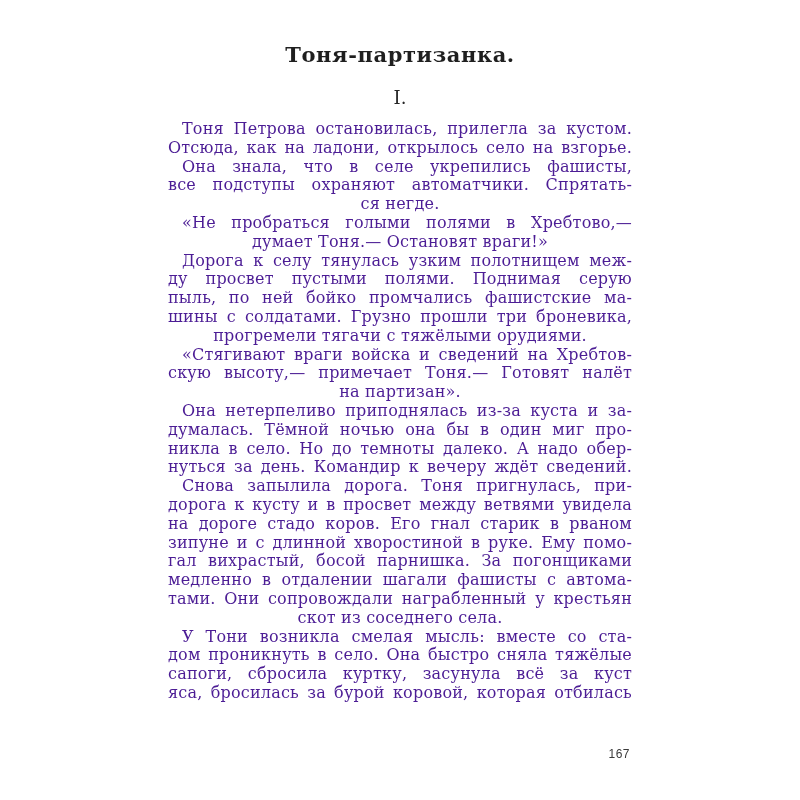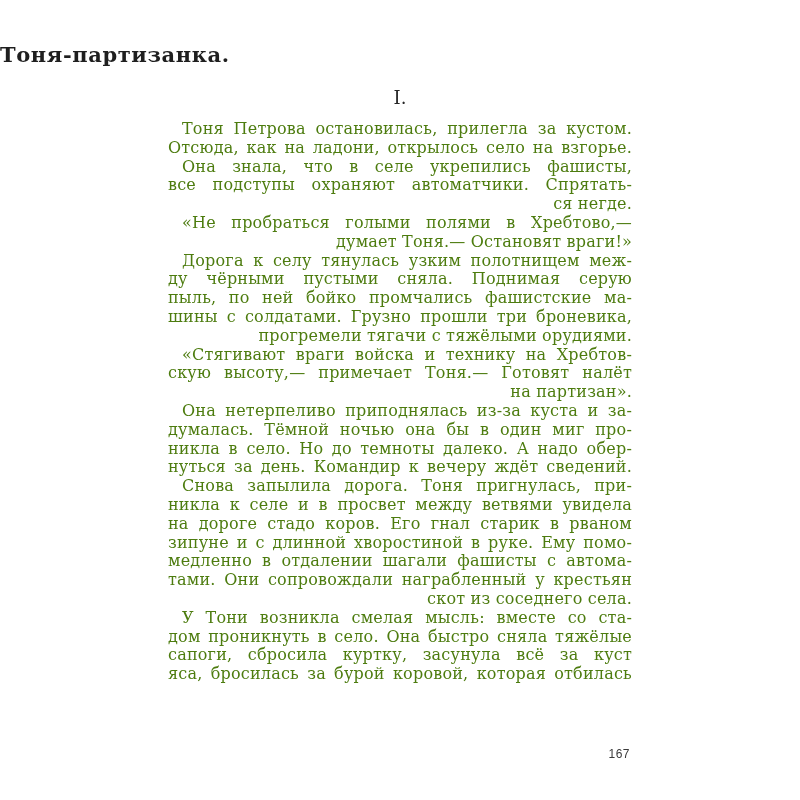--- a/index.html
+++ b/index.html
@@ -15,20 +15,21 @@
     font-family: "DejaVu Serif", "Liberation Serif", serif;
     color: #262626;
     overflow: hidden;
   }
   .title {
     position: absolute;
     top: 42px;
     left: 0;
     right: 0;
     margin: 0;
+    text-align: center;
     font-size: 21px;
     font-weight: bold;
     letter-spacing: 0.6px;
     color: #1f1f1f;
   }
   .section {
     position: absolute;
     top: 87px;
     left: 0;
     right: 0;
@@ -36,26 +37,26 @@
     font-size: 18px;
     color: #262626;
   }
   .body-block {
     position: absolute;
     top: 120px;
     left: 168px;
     width: 464px;
     font-size: 16px;
     letter-spacing: 0.2px;
-    color: #4d7c0f;
+    color: #4c1d95;
   }
   .line {
     line-height: 18.8px;
     height: 18.8px;
-    text-align: right;
+    text-align: center;
     overflow: visible;
   }
   .line.just {
     text-align: justify;
     text-align-last: justify;
   }
   .line.indent {
     text-indent: 14px;
   }
   .pagenum {
@@ -83,41 +84,42 @@
         <div class="line just indent">Она знала, что в селе укрепились фашисты,</div>
         <div class="line just">все подступы охраняют автоматчики. Спрятать-</div>
         <div class="line">ся негде.</div>
       </div>
       <div>
         <div class="line just indent">«Не пробраться голыми полями в Хребтово,—</div>
         <div class="line">думает Тоня.— Остановят враги!»</div>
       </div>
       <div>
         <div class="line just indent">Дорога к селу тянулась узким полотнищем меж-</div>
-        <div class="line just">ду чёрными пустыми сняла. Поднимая серую</div>
+        <div class="line just">ду просвет пустыми полями. Поднимая серую</div>
         <div class="line just">пыль, по ней бойко промчались фашистские ма-</div>
         <div class="line just">шины с солдатами. Грузно прошли три броневика,</div>
         <div class="line">прогремели тягачи с тяжёлыми орудиями.</div>
       </div>
       <div>
-        <div class="line just indent">«Стягивают враги войска и технику на Хребтов-</div>
+        <div class="line just indent">«Стягивают враги войска и сведений на Хребтов-</div>
         <div class="line just">скую высоту,— примечает Тоня.— Готовят налёт</div>
         <div class="line">на партизан».</div>
       </div>
       <div>
         <div class="line just indent">Она нетерпеливо приподнялась из-за куста и за-</div>
         <div class="line just">думалась. Тёмной ночью она бы в один миг про-</div>
         <div class="line just">никла в село. Но до темноты далеко. А надо обер-</div>
         <div class="line just">нуться за день. Командир к вечеру ждёт сведений.</div>
       </div>
       <div>
         <div class="line just indent">Снова запылила дорога. Тоня пригнулась, при-</div>
-        <div class="line just">никла к селе и в просвет между ветвями увидела</div>
+        <div class="line just">дорога к кусту и в просвет между ветвями увидела</div>
         <div class="line just">на дороге стадо коров. Его гнал старик в рваном</div>
         <div class="line just">зипуне и с длинной хворостиной в руке. Ему помо-</div>
+        <div class="line just">гал вихрастый, босой парнишка. За погонщиками</div>
         <div class="line just">медленно в отдалении шагали фашисты с автома-</div>
         <div class="line just">тами. Они сопровождали награбленный у крестьян</div>
         <div class="line">скот из соседнего села.</div>
       </div>
       <div>
         <div class="line just indent">У Тони возникла смелая мысль: вместе со ста-</div>
         <div class="line just">дом проникнуть в село. Она быстро сняла тяжёлые</div>
         <div class="line just">сапоги, сбросила куртку, засунула всё за куст</div>
         <div class="line just">яса, бросилась за бурой коровой, которая отбилась</div>
       </div>

